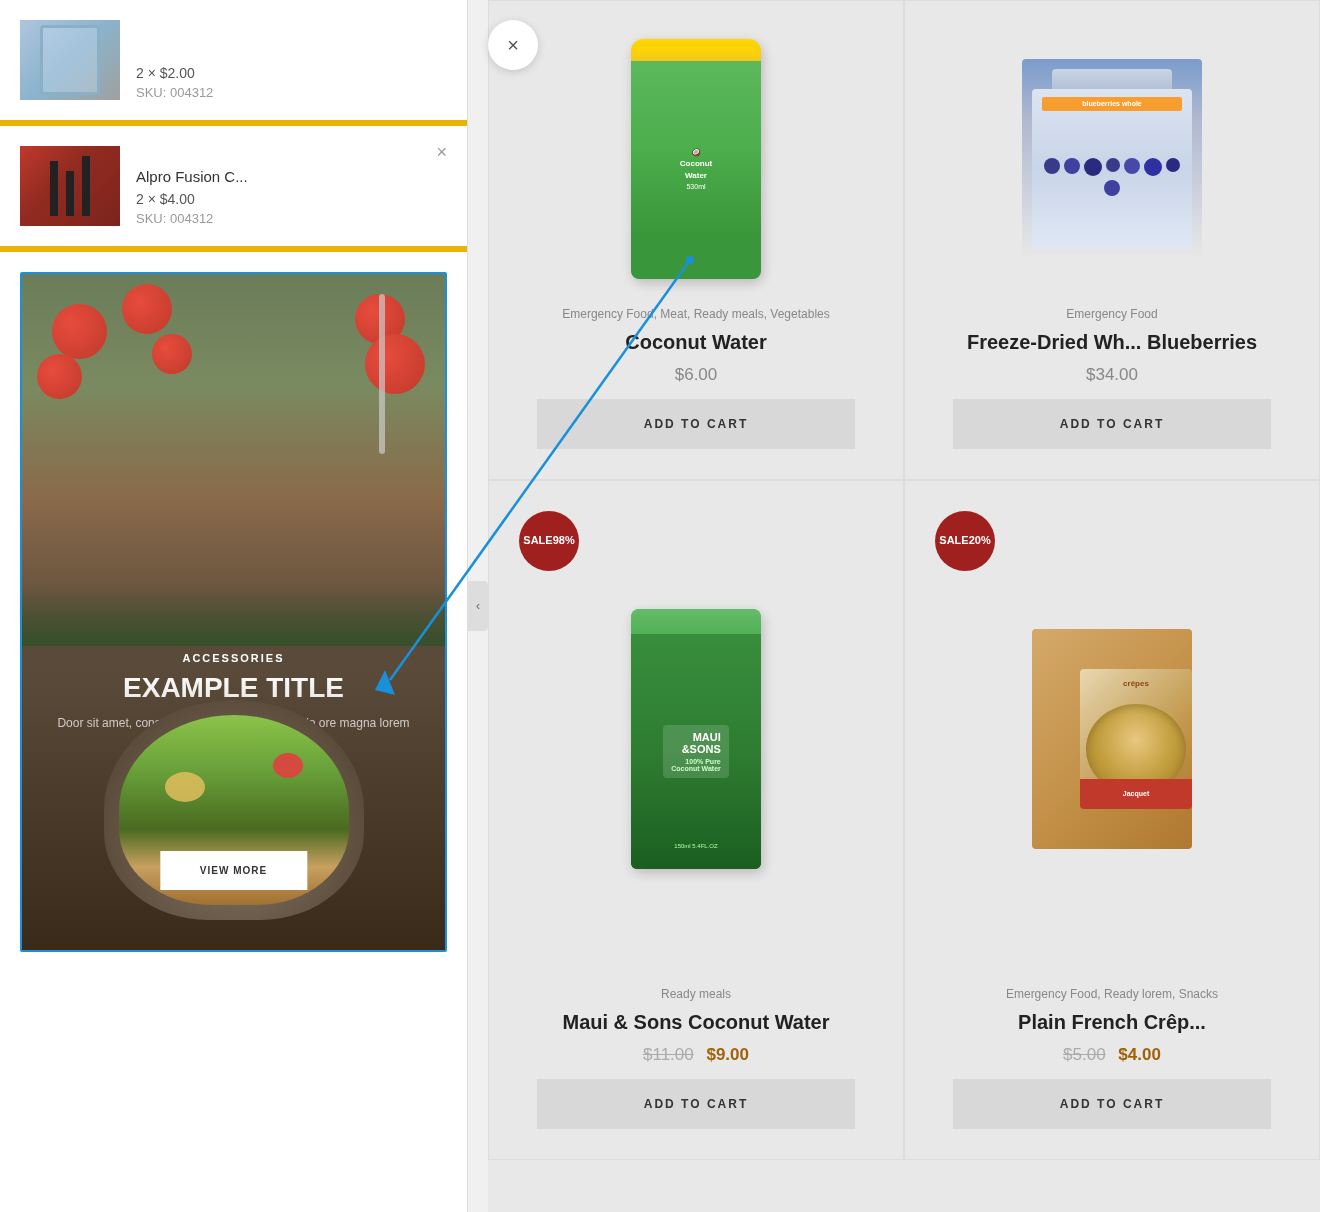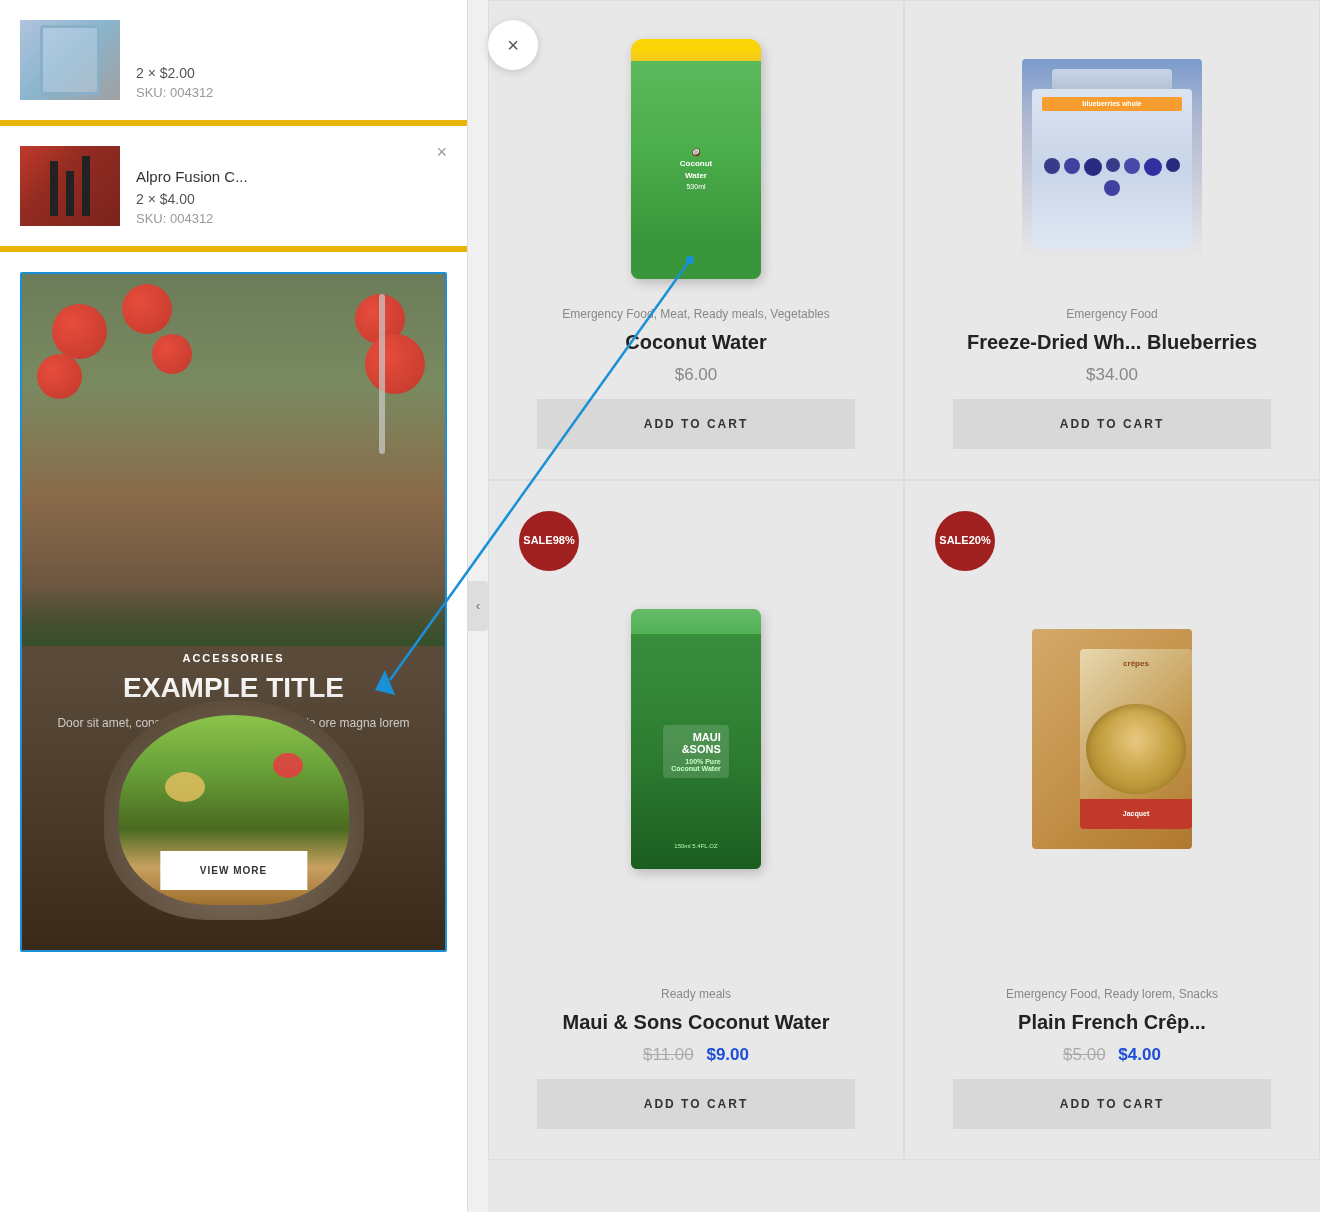--- a/index.html
+++ b/index.html
@@ -340,21 +340,21 @@
     }
 
     .price-original {
       text-decoration: line-through;
       color: #aaa;
       margin-right: 8px;
       margin-top: 40px;
     }
 
     .price-sale {
-      color: #1d4ed8;
+      color: #a16207;
       font-weight: bold;
     }
 
     .add-to-cart-btn {
       background: #d8d8d8;
       border: none;
       padding: 18px 30px;
       font-size: 12px;
       font-weight: bold;
       letter-spacing: 2px;
@@ -595,21 +595,21 @@
   </div>
 
   <div class="product-card">
     <div class="sale-badge">
       <span>SALE</span>
       <span>20%</span>
     </div>
     <div class="product-image-wrap">
       <div class="crepes-img">
 
-        <div style="width:140px;height:180px;background:linear-gradient(135deg,#e8d8b0 0%,#d4b880 30%,#c49a50 60%,#b07830 100%);border-radius:4px;display:flex;align-items:center;justify-content:center;position:relative;overflow:hidden;margin-left:48px;">
+        <div style="width:140px;height:140px;background:linear-gradient(135deg,#e8d8b0 0%,#d4b880 30%,#c49a50 60%,#b07830 100%);border-radius:4px;display:flex;align-items:center;justify-content:center;position:relative;overflow:hidden;margin-left:48px;">
 
           <div style="position:absolute;top:10px;left:0;right:0;text-align:center;color:#8B4513;font-size:8px;font-weight:bold;">crêpes</div>
 
           <div style="width:100px;height:90px;background:radial-gradient(ellipse at 50% 40%,#e8c880 0%,#c4a040 50%,#a07820 100%);border-radius:50%;margin-top:20px;box-shadow:inset 0 2px 8px rgba(0,0,0,0.2);"></div>
 
           <div style="position:absolute;bottom:0;left:0;right:0;height:30px;background:#c0392b;display:flex;align-items:center;justify-content:center;">
             <span style="color:#fff;font-size:7px;font-weight:bold;">Jacquet</span>
           </div>
         </div>
       </div>

